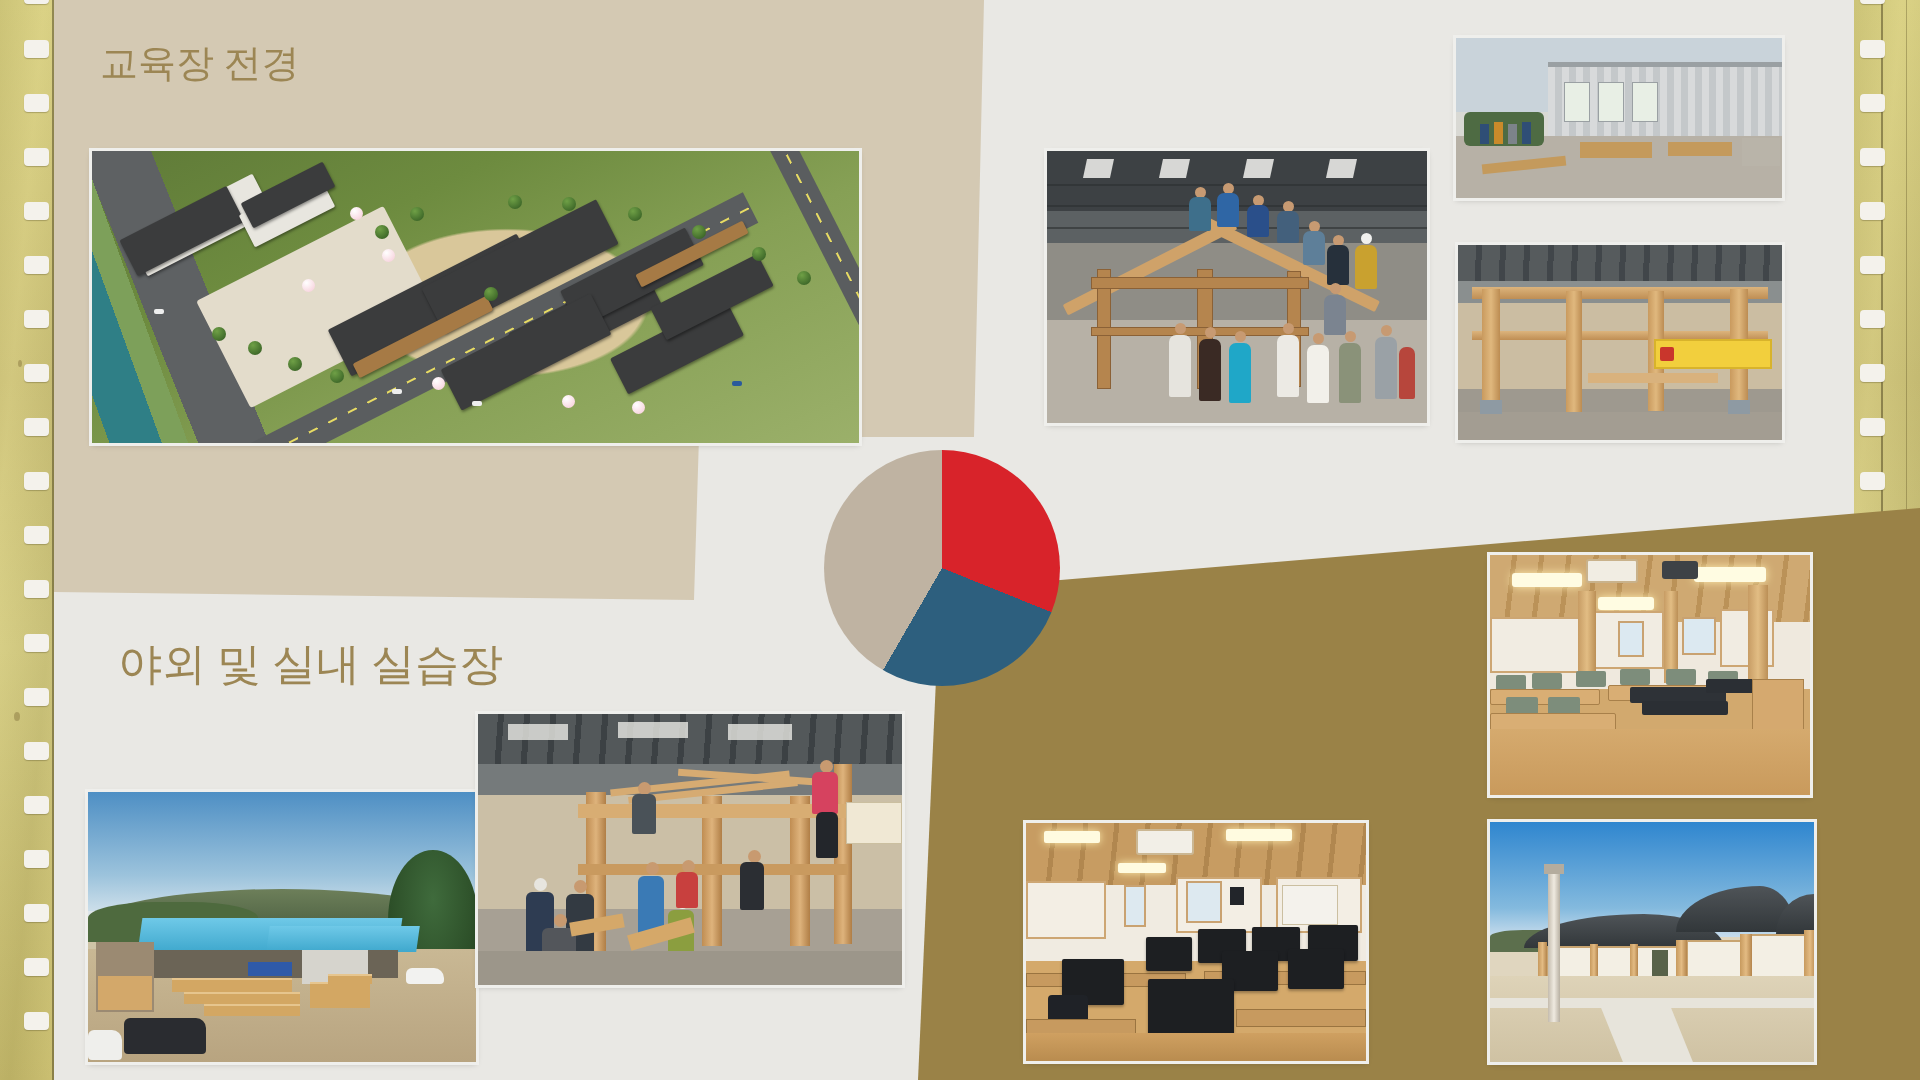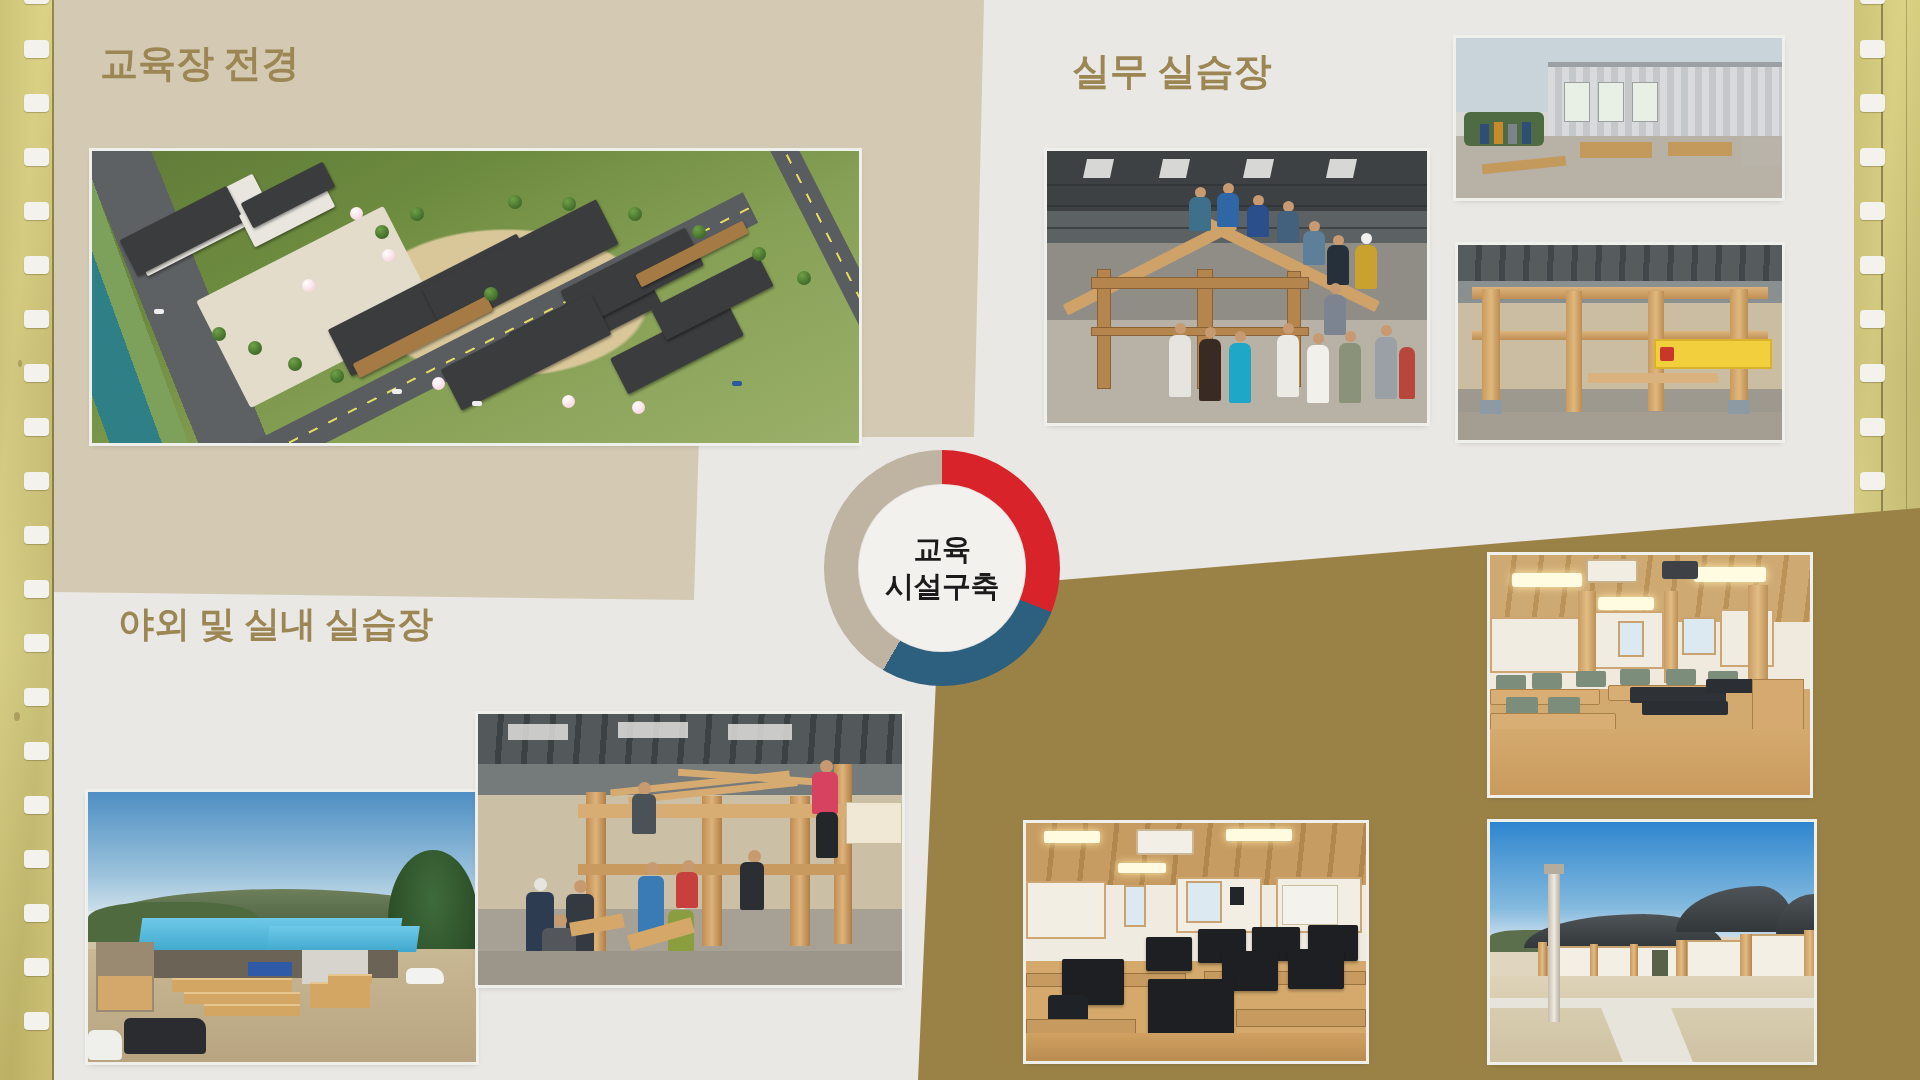--- a/index.html
+++ b/index.html
@@ -75,26 +75,26 @@
   .panel-olive {
     left: 860px; top: 460px; width: 1060px; height: 620px;
     background: #9a8247;
     clip-path: polygon(80px 130px, 1060px 48px, 1060px 620px, 58px 620px);
   }
 
   
   .heading {
     position: absolute;
     font-family: "Liberation Serif", "DejaVu Serif", serif;
-    font-weight: 700;
+    font-weight: 400;
     white-space: nowrap;
   }
   #h-overview   { left: 100px;  top: 38px;  font-size: 38px; color: #9c8654; }
   #h-practical  { left: 1072px; top: 46px;  font-size: 38px; color: #9c8654; }
-  #h-outdoor    { left: 118px;  top: 600px; font-size: 36px; color: #9c8654; }
+  #h-outdoor    { left: 118px;  top: 635px; font-size: 44px; color: #9c8654; }
   #h-classroom  { left: 1052px; top: 700px; font-size: 40px; color: #f2efe8; }
 
   
   .photo {
     position: absolute;
     overflow: hidden;
     background: #cfcfcf;
     box-shadow: 0 0 0 3px #efefec, 0 2px 6px rgba(0,0,0,.22);
   }
   .photo .scene { position: absolute; inset: 0; }
@@ -396,21 +396,20 @@
       <div class="blossom" style="left:340px;top:226px;"></div>
       <div class="blossom" style="left:470px;top:244px;"></div>
       <div class="blossom" style="left:540px;top:250px;"></div>
       <div class="car" style="left:62px;top:158px;"></div>
       <div class="car" style="left:300px;top:238px;"></div>
       <div class="car" style="left:380px;top:250px;"></div>
       <div class="car" style="left:640px;top:230px;background:#2b5a9c;"></div>
     </div>
   </div>
 
-  <div class="heading" id="h-practical" style="color: rgb(156, 134, 84);">실무 실습장</div>
 
   <div class="photo" style="left:1047px;top:151px;width:380px;height:272px;">
     <div class="scene sc-workshop">
       <div class="beam" style="top:12%;"></div>
       <div class="beam" style="top:20%;"></div>
       <div class="beam" style="top:28%;"></div>
       <div class="skylight" style="left:10%;"></div>
       <div class="skylight" style="left:30%;"></div>
       <div class="skylight" style="left:52%;"></div>
       <div class="skylight" style="left:74%;"></div>
@@ -556,24 +555,20 @@
       <div class="whead" style="left:270px;top:136px;"></div>
       <div class="worker" style="left:262px;top:148px;width:24px;height:48px;background:#2b2e33;"></div>
       <div style="position:absolute;left:150px;top:212px;width:66px;height:16px;background:#d5a869;transform:rotate(-16deg);"></div>
       <div style="position:absolute;left:92px;top:204px;width:54px;height:14px;background:#d5a869;transform:rotate(-10deg);"></div>
       <div style="position:absolute;left:0;right:0;bottom:0;height:34px;background:#9c968a;"></div>
     </div>
   </div>
 
   <div id="badge">
     <div class="ring" style="background: conic-gradient(rgb(216, 35, 42) 0deg, rgb(216, 35, 42) 112deg, rgb(45, 95, 126) 112deg, rgb(45, 95, 126) 210deg, rgb(191, 179, 162) 210deg, rgb(191, 179, 162) 360deg);"></div>
-    <div class="hub" style="background: rgb(242, 241, 238);">
-      <span>교육</span>
-      <span>시설구축</span>
-    </div>
   </div>
 
 
   <div class="photo" style="left:1490px;top:555px;width:320px;height:240px;">
     <div class="scene sc-classroom">
       <div class="ceiling"></div>
       <div class="lamp" style="left:22px;top:18px;width:70px;height:14px;"></div>
       <div class="lamp" style="left:204px;top:12px;width:72px;height:15px;"></div>
       <div class="lamp" style="left:108px;top:42px;width:56px;height:13px;"></div>
       <div style="position:absolute;left:96px;top:4px;width:52px;height:24px;background:#f1ede3;border:2px solid #c9b28b;border-radius:3px;"></div>

